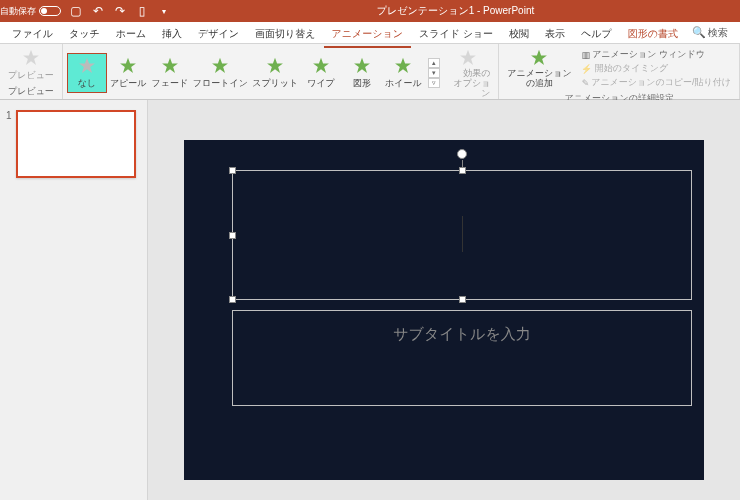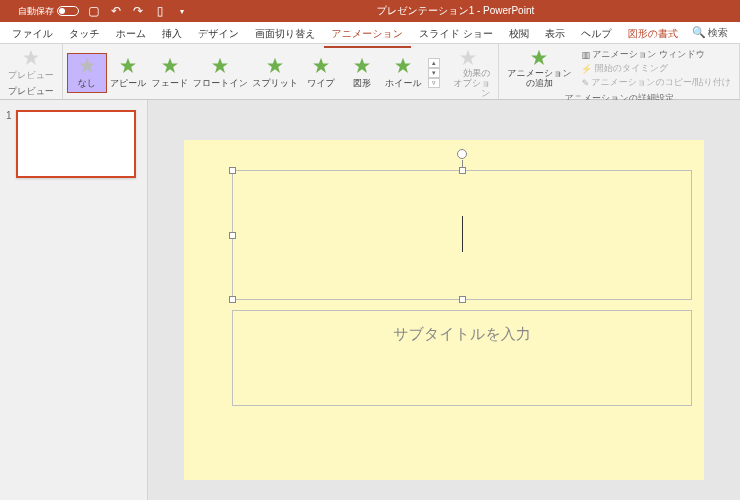--- a/index.html
+++ b/index.html
@@ -1,17 +1,17 @@
 <!DOCTYPE html>
 <html><head>
 <meta charset="utf-8">
 <style>
 *{margin:0;padding:0;box-sizing:border-box;font-family:'Meiryo UI','Yu Gothic UI',sans-serif}
 body{width:740px;height:500px;background:#e6e6e6;overflow:hidden;font-size:10px}
-.titlebar{height:22px;background:#b7472a;display:flex;align-items:center;color:#fff;padding:0 18px}
+.titlebar{height:22px;background:#b7472a;display:flex;align-items:center;color:#fff;padding:0 0}
 .autosave{display:flex;align-items:center;gap:3px;font-size:9px}
 .toggle{width:22px;height:10px;border:1px solid #fff;border-radius:6px;position:relative}
 .toggle::after{content:'';position:absolute;width:6px;height:6px;background:#fff;border-radius:50%;left:1px;top:1px}
 .qat{display:flex;gap:8px;margin-left:8px;align-items:center}
 .qat-icon{width:14px;height:14px;display:flex;align-items:center;justify-content:center;font-size:12px;color:#fff}
 .title-text{flex:1;text-align:center;font-size:10px}
 .tabs{height:22px;background:#fff;display:flex;align-items:stretch;border-bottom:1px solid #d4d4d4;padding-left:4px;gap:0}
 .tab{padding:12px 8px;display:flex;align-items:center;font-size:10px;color:#333;cursor:pointer;white-space:nowrap}
 .tab.active{border-bottom:2px solid #b7472a;color:#b7472a}
 .tab.format{color:#b7472a}
@@ -20,35 +20,35 @@
 .rgroup{border-right:1px solid #d8d8d8;display:flex;flex-direction:column;padding:2px 4px 0}
 .rgroup-body{flex:1;display:flex;align-items:center;gap:2px}
 .rgroup-label{text-align:center;font-size:9px;color:#666;padding:1px 0}
 .rbtn{display:flex;flex-direction:column;align-items:center;justify-content:center;padding:2px 4px;cursor:pointer;min-width:38px}
 .rbtn-lbl{font-size:9px;color:#444;white-space:nowrap;margin-top:1px}
 .rbtn.disabled{opacity:.5}
 .star{width:20px;height:20px}
 .star-gray path{fill:#bbb}
 .star-green path{fill:#6fb04f}
 .anim-item{display:flex;flex-direction:column;align-items:center;padding:2px 3px;cursor:pointer;min-width:40px}
-.anim-item.selected{border:1px solid #b7472a;background:#c4b5fd}
+.anim-item.selected{border:1px solid #b7472a;background:#5eead4}
 .anim-lbl{font-size:9px;color:#444;margin-top:1px;white-space:nowrap}
 .gallery{display:flex;align-items:center;gap:1px;overflow:hidden}
 .scroll-btns{display:flex;flex-direction:column;margin-left:2px}
 .scroll-btns div{width:12px;height:10px;border:1px solid #ccc;background:#fff;font-size:7px;text-align:center;line-height:8px;color:#666;cursor:pointer}
 .side-col{display:flex;flex-direction:column;gap:1px;padding:2px 4px;font-size:9px;color:#666}
 .side-row{display:flex;align-items:center;gap:2px;white-space:nowrap}
 .side-row.disabled{opacity:.5}
 .main{display:flex;height:400px}
 .slidepanel{width:148px;background:#f0f0f0;border-right:1px solid #d4d4d4;padding:10px 6px}
 .thumb-wrap{display:flex;gap:4px}
 .thumb-num{font-size:10px;color:#666}
 .thumb{width:120px;height:68px;background:#fff;border:2px solid #d24726;box-shadow:0 1px 2px rgba(0,0,0,.15)}
 .canvas{flex:1;background:#e6e6e6;display:flex;align-items:flex-start;justify-content:center;padding:30px 0 0;overflow:hidden;position:relative}
-.slide{width:520px;height:340px;background:#fef9c3;position:relative;margin-top:10px}
+.slide{width:520px;height:340px;background:#0f172a;position:relative;margin-top:10px}
 .textbox{position:absolute;border:1px solid #bfbfbf}
 .tb-title{left:48px;top:30px;width:460px;height:130px}
 .tb-sub{left:48px;top:170px;width:460px;height:96px}
 .handle{width:7px;height:7px;background:#fff;border:1px solid #888;position:absolute}
 .h-tl{left:-4px;top:-4px}.h-tm{left:50%;top:-4px;margin-left:-3px}
 .h-ml{left:-4px;top:50%;margin-top:-3px}
 .h-bl{left:-4px;bottom:-4px}.h-bm{left:50%;bottom:-4px;margin-left:-3px}
 .rotate{position:absolute;left:50%;top:-22px;margin-left:-5px;width:10px;height:10px;border:1px solid #888;border-radius:50%;background:#fff}
 .rotate::before{content:'';position:absolute;left:4px;top:10px;width:1px;height:8px;background:#888}
 .cursor{position:absolute;left:50%;top:35%;width:1px;height:36px;background:#333}

